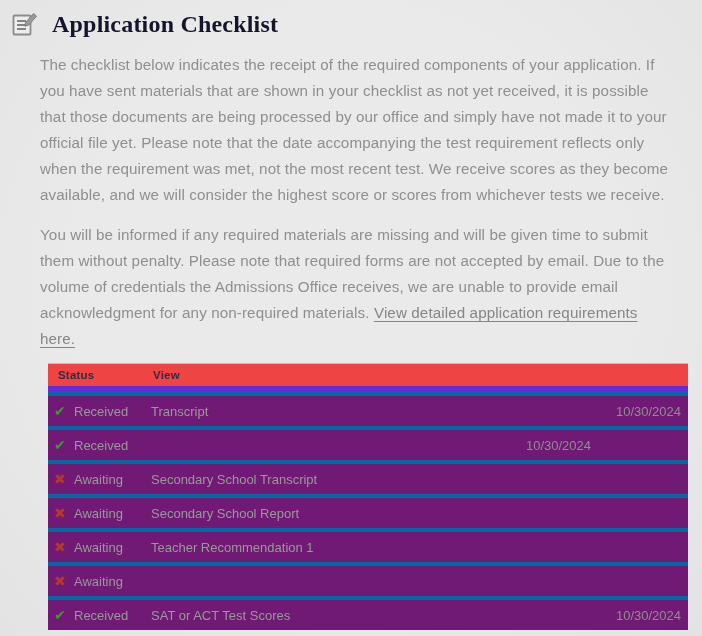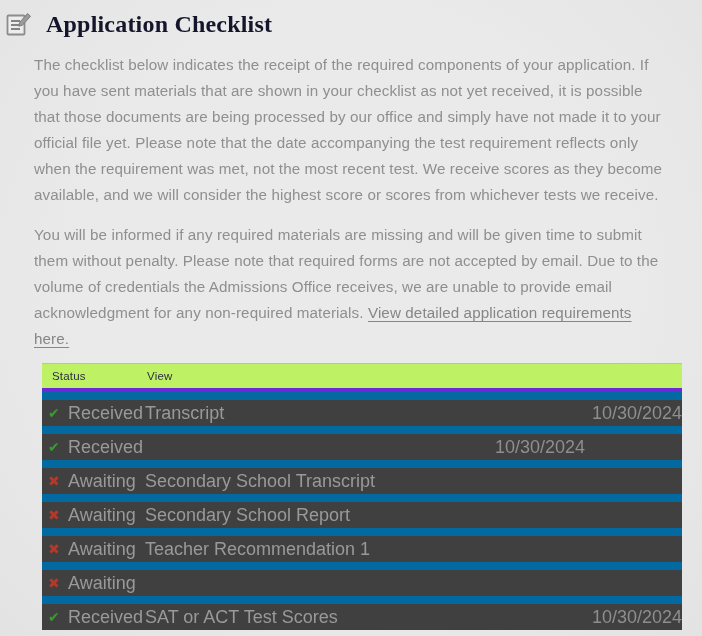--- a/index.html
+++ b/index.html
@@ -1,21 +1,21 @@
 <!DOCTYPE html>
 <html><head>
 <meta charset="utf-8">
 <style>
   * { margin: 0; padding: 0; box-sizing: border-box; }
   html, body { width: 702px; height: 636px; overflow: hidden; }
   body {
     font-family: "Liberation Sans", sans-serif;
     background: radial-gradient(ellipse at 50% 45%, #eaeaea 55%, #e3e3e3 100%);
   }
-  .page { position: relative; width: 702px; height: 636px; padding: 8px 30px 0 4px; }
+  .page { position: relative; width: 702px; height: 636px; padding: 8px 30px 0 10px; }
 
   
   .hdr { display: flex; align-items: center; gap: 13px; height: 32px; margin-bottom: 12px; }
   .hdr .doc-icon { width: 29px; height: 29px; flex: 0 0 auto; }
   .page-title {
     font-family: "Liberation Serif", serif;
     font-size: 24px; font-weight: 600; color: #14142b; letter-spacing: 0.2px;
   }
 
   
@@ -29,27 +29,27 @@
   }
 
   
   .tbl { margin: 11px 0 0 38px; width: 640px; border-top: 1px solid #bdbdbd; }
   .trow, .thead {
     display: grid;
     grid-template-columns: 103px 1fr 90px;
     align-items: center;
   }
   .thead {
-    height: 28px; background: #bef264; border-bottom: 4px solid #6d28d9;
-    font-size: 11.5px; font-weight: normal; color: #2e2e44; letter-spacing: 0.2px;
+    height: 28px; background: #ef4444; border-bottom: 6px solid #6d28d9;
+    font-size: 11.5px; font-weight: bold; color: #2e2e44; letter-spacing: 0.2px;
   }
   .thead .hcell-status { padding-left: 10px; }
   .trow {
-    height: 34px; background: #404040; border-top: 8px solid #0369a1;
-    font-size: 18px; color: #999999;
+    height: 34px; background: #701a75; border-top: 4px solid #0369a1;
+    font-size: 13px; color: #999999;
   }
   .trow:first-of-type { border-top: none; }
   .cell.status { display: flex; align-items: center; padding-left: 6px; }
   .mark { width: 17px; display: inline-block; text-align: left; font-size: 14px; line-height: 1; }
   .mark[data-icon="check"]::before { content: "\2714"; color: #33a02c; }
   .mark[data-icon="cross"]::before { content: "\2716"; color: #b5392b; }
   .status-text { padding-left: 3px; }
   .cell.date { text-align: right; padding-right: 7px; color: #8e8e8e; }
   .thead .hcell-date { text-align: left; padding-left: 2px; }
 </style>

